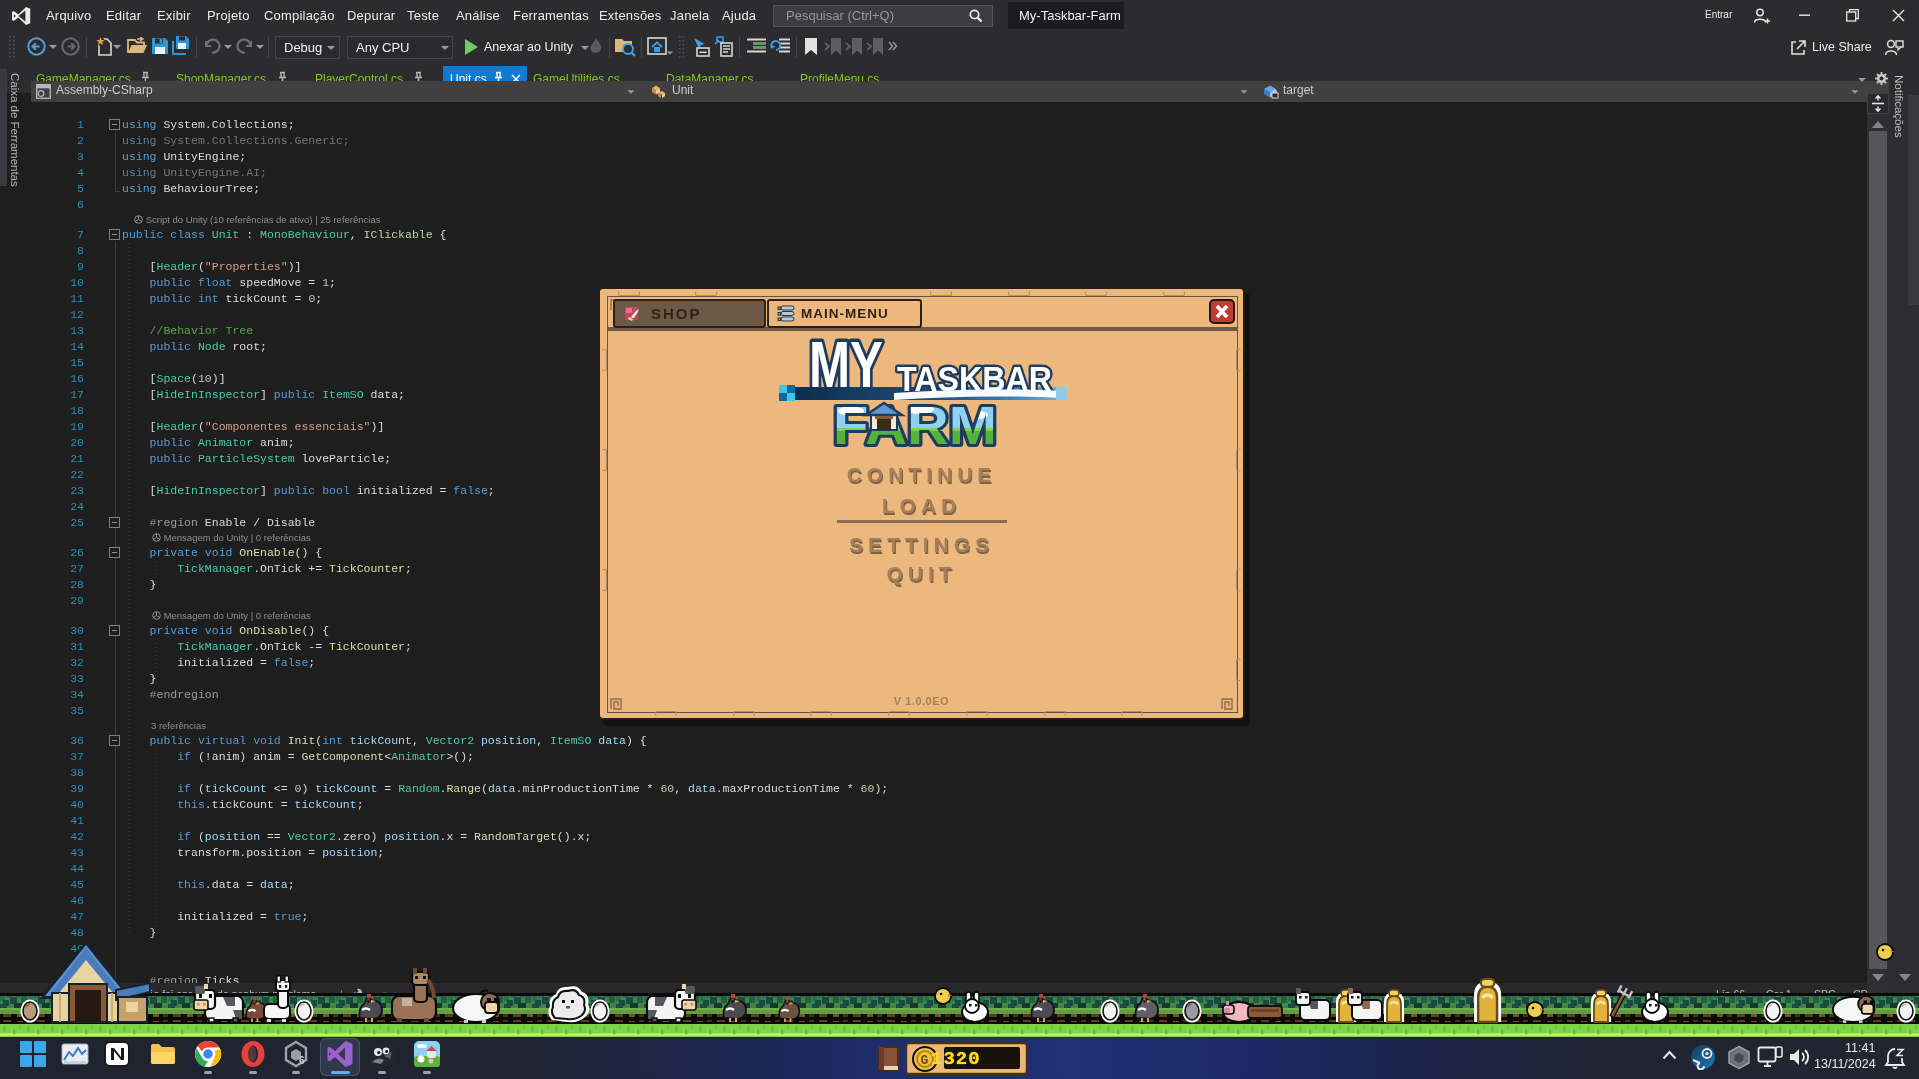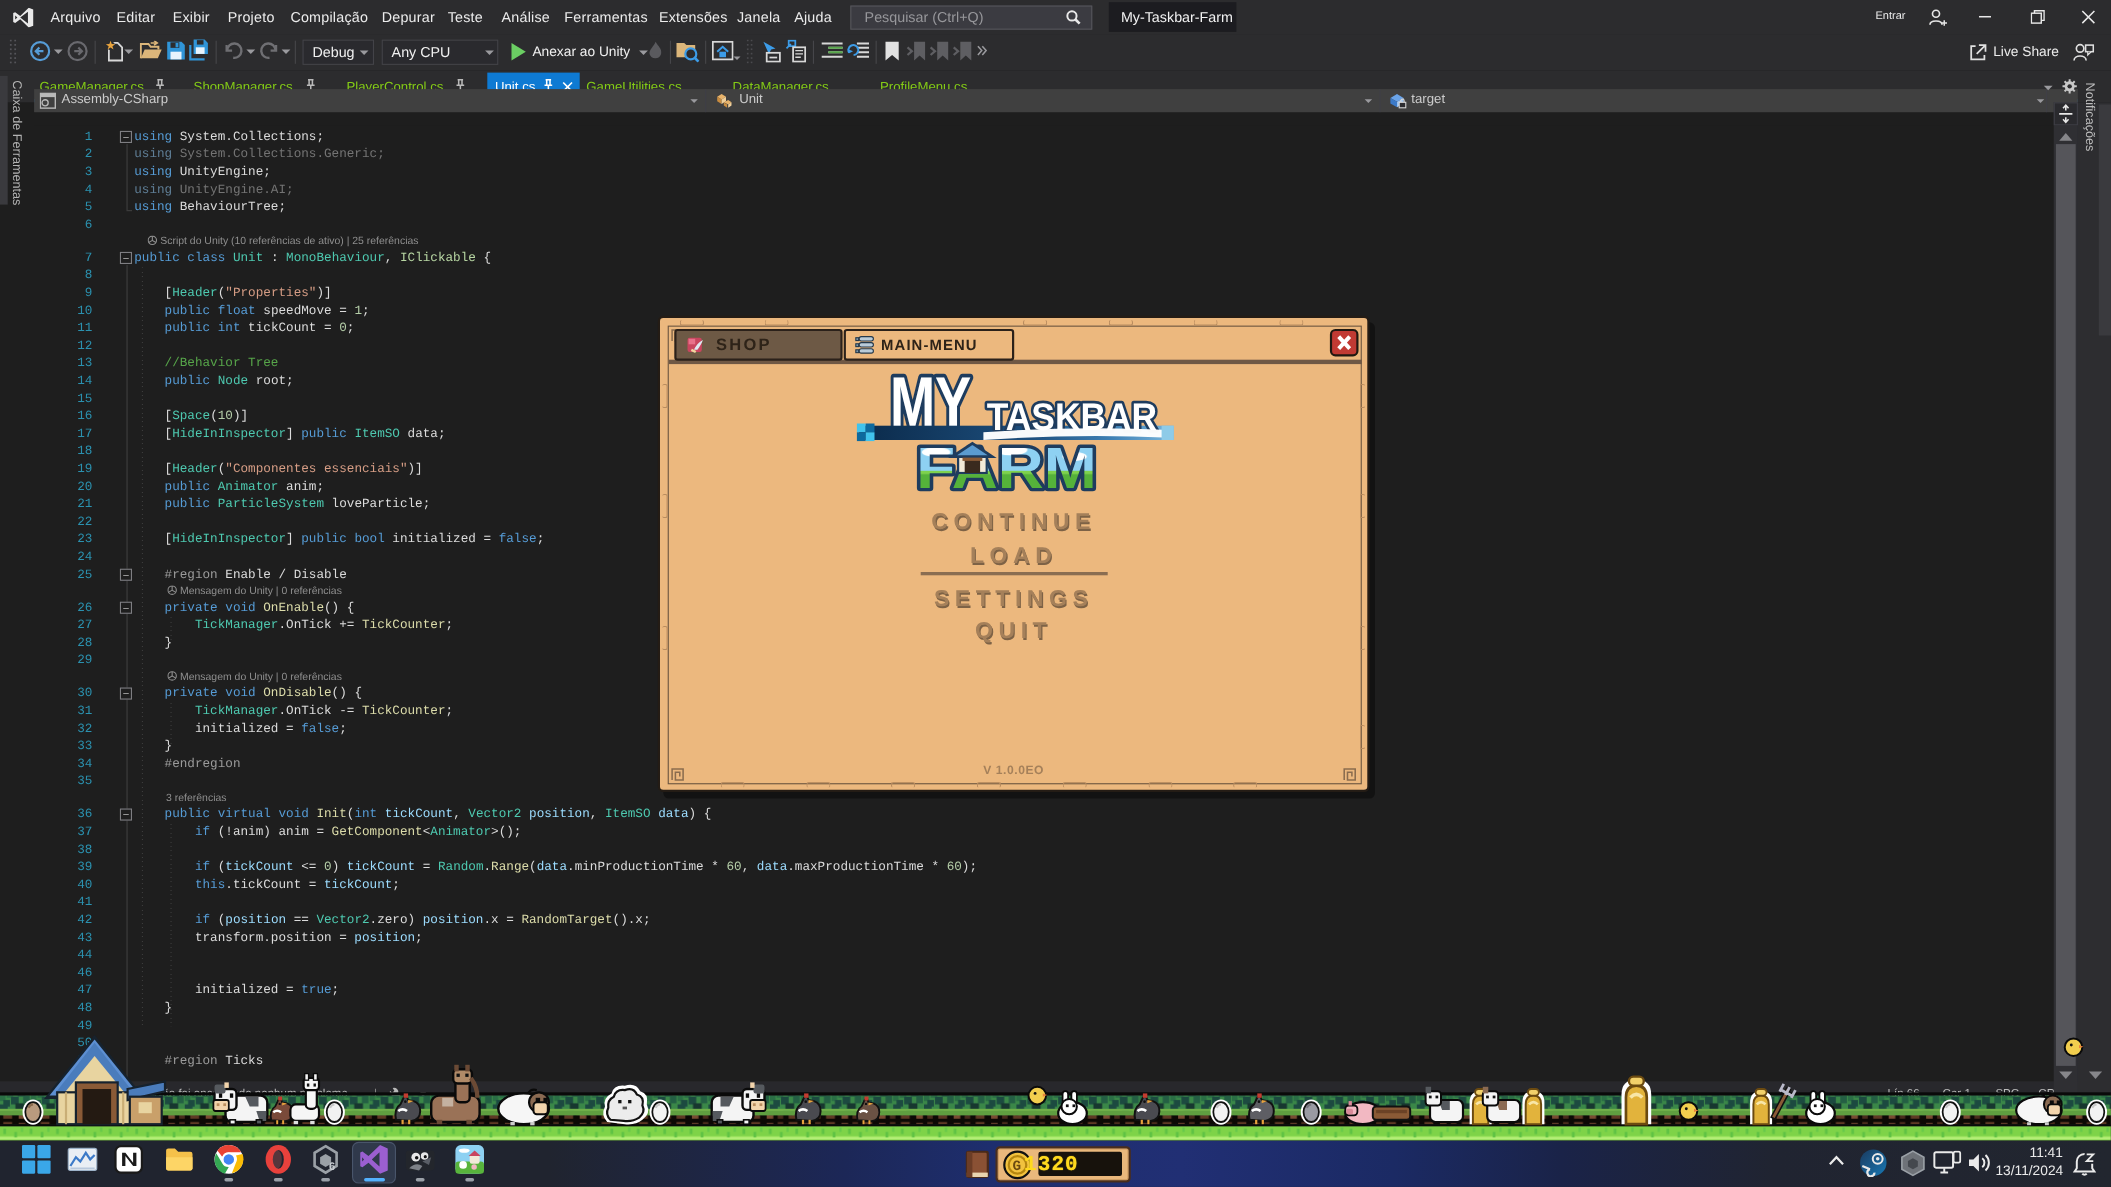--- a/index.html
+++ b/index.html
@@ -378,20 +378,21 @@
       <div class="clrow"><span style="position:absolute;left:120px;top:0">3 referências</span></div>
       <div class="row"><span class="num">36</span><span class="code">    <span class="k">public</span> <span class="k">virtual</span> <span class="k">void</span> <span class="m">Init</span>(<span class="k">int</span> <span class="p">tickCount</span>, <span class="t">Vector2</span> <span class="p">position</span>, <span class="t">ItemSO</span> <span class="p">data</span>) {</span></div>
       <div class="row"><span class="num">37</span><span class="code">        <span class="k">if</span> (!anim) anim = <span class="m">GetComponent</span>&lt;<span class="t">Animator</span>&gt;();</span></div>
       <div class="row"><span class="num">38</span><span class="code"></span></div>
       <div class="row"><span class="num">39</span><span class="code">        <span class="k">if</span> (<span class="p">tickCount</span> &lt;= <span class="n">0</span>) <span class="p">tickCount</span> = <span class="t">Random</span>.<span class="m">Range</span>(<span class="p">data</span>.minProductionTime * <span class="n">60</span>, <span class="p">data</span>.maxProductionTime * <span class="n">60</span>);</span></div>
       <div class="row"><span class="num">40</span><span class="code">        <span class="k">this</span>.tickCount = <span class="p">tickCount</span>;</span></div>
       <div class="row"><span class="num">41</span><span class="code"></span></div>
       <div class="row"><span class="num">42</span><span class="code">        <span class="k">if</span> (<span class="p">position</span> == <span class="t">Vector2</span>.zero) <span class="p">position</span>.x = <span class="m">RandomTarget</span>().x;</span></div>
       <div class="row"><span class="num">43</span><span class="code">        transform.position = <span class="p">position</span>;</span></div>
       <div class="row"><span class="num">44</span><span class="code"></span></div>
+      <div class="row"><span class="num">45</span><span class="code">        <span class="k">this</span>.data = <span class="p">data</span>;</span></div>
       <div class="row"><span class="num">46</span><span class="code"></span></div>
       <div class="row"><span class="num">47</span><span class="code">        initialized = <span class="k">true</span>;</span></div>
       <div class="row"><span class="num">48</span><span class="code">    }</span></div>
       <div class="row"><span class="num">49</span><span class="code"></span></div>
       <div class="row"><span class="num">50</span><span class="code"></span></div>
       <div class="row"><span class="num">51</span><span class="code">    <span class="pp">#region</span> Ticks</span></div>
     </div>
 <div class="fold" style="left:109px;top:119px;z-index:2">–</div>
     <div class="fold" style="left:109px;top:229px;z-index:2">–</div>
     <div class="fold" style="left:109px;top:517px;z-index:2">–</div>

